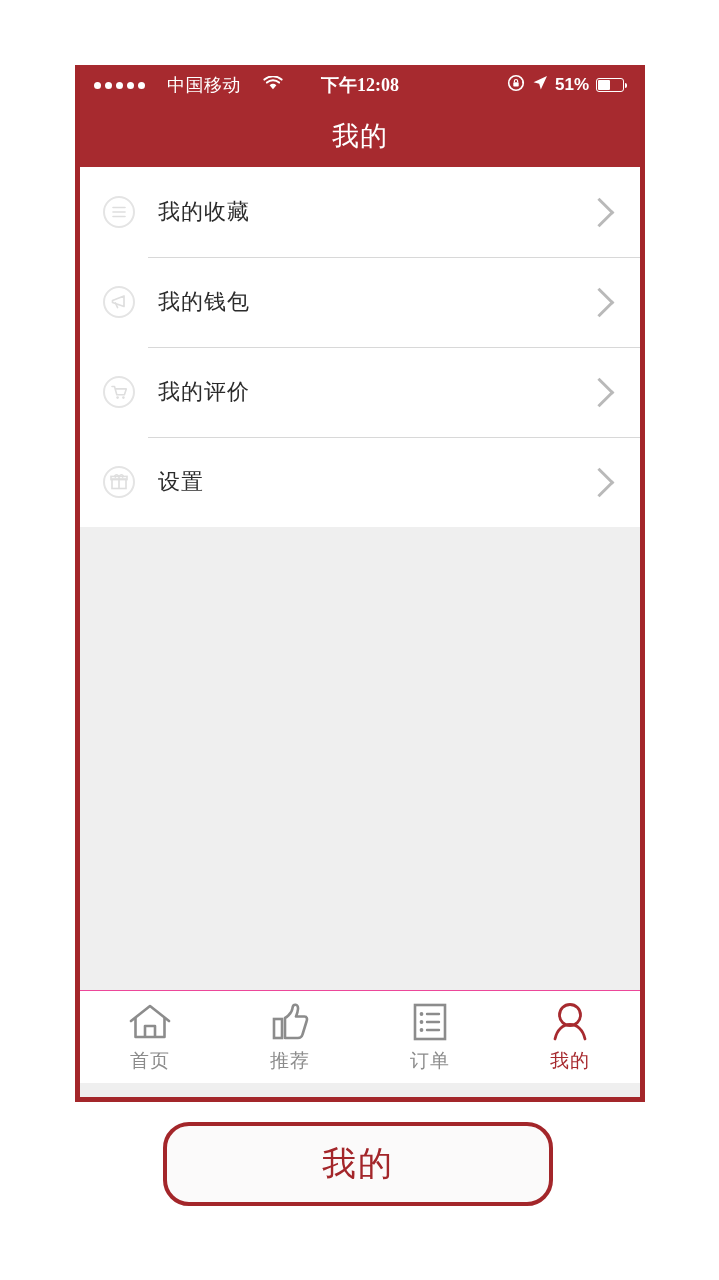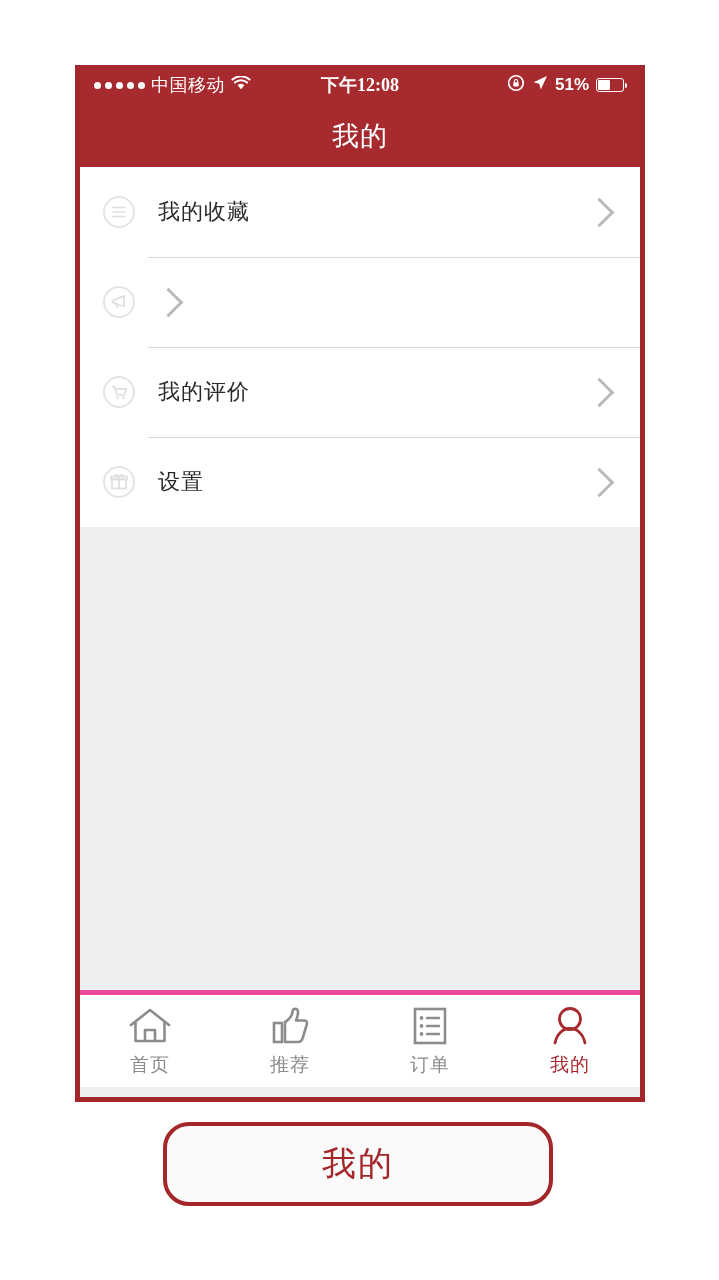--- a/index.html
+++ b/index.html
@@ -44,21 +44,21 @@
     display: flex;
     align-items: center;
     padding: 0 16px 0 14px;
     box-sizing: border-box;
     font-size: 18px;
     font-weight: bold;
   }
   .sb-left {
     display: flex;
     align-items: center;
-    gap: 6px;
+    gap: 22px;
     flex: 1;
   }
   .sig-dots {
     display: flex;
     align-items: center;
     gap: 4px;
   }
   .sig-dots i {
     display: block;
     width: 7px;
@@ -180,21 +180,21 @@
   
   .filler {
     background: #efefef;
     height: 463px;
   }
 
   
   .tab-bar {
     height: 92px;
     background: #ffffff;
-    border-top: 5px solid #ec4899;
+    border-top: 1px solid #ec4899;
     display: flex;
     align-items: stretch;
   }
   .tab {
     flex: 1;
     display: flex;
     flex-direction: column;
     align-items: center;
     justify-content: center;
     gap: 4px;
@@ -300,20 +300,21 @@
       </div>
 
       <div class="list-row">
         <span class="row-icon">
           <svg width="34" height="34" viewBox="0 0 34 34">
             <circle cx="17" cy="17" r="15" fill="none" stroke="#e4e4e4" stroke-width="2"></circle>
             <path d="M10.5 15.5 L22 11 L22 21.5 L10.5 17.5 Z" fill="none" stroke="#dedede" stroke-width="1.7" stroke-linejoin="round"></path>
             <path d="M13.5 18 L15.5 22.5" fill="none" stroke="#dedede" stroke-width="1.7" stroke-linecap="round"></path>
           </svg>
         </span>
+        <span class="row-label">我的钱包</span>
         <span class="chev"></span>
       </div>
 
       <div class="list-row">
         <span class="row-icon">
           <svg width="34" height="34" viewBox="0 0 34 34">
             <circle cx="17" cy="17" r="15" fill="none" stroke="#e4e4e4" stroke-width="2"></circle>
             <path d="M10 11.5 h2.5 l2.3 8.2 h7.6 l1.9 -5.8 h-10.4" fill="none" stroke="#dedede" stroke-width="1.6" stroke-linejoin="round" stroke-linecap="round"></path>
             <circle cx="15.6" cy="22.6" r="1.3" fill="#dedede"></circle>
             <circle cx="21.4" cy="22.6" r="1.3" fill="#dedede"></circle>

